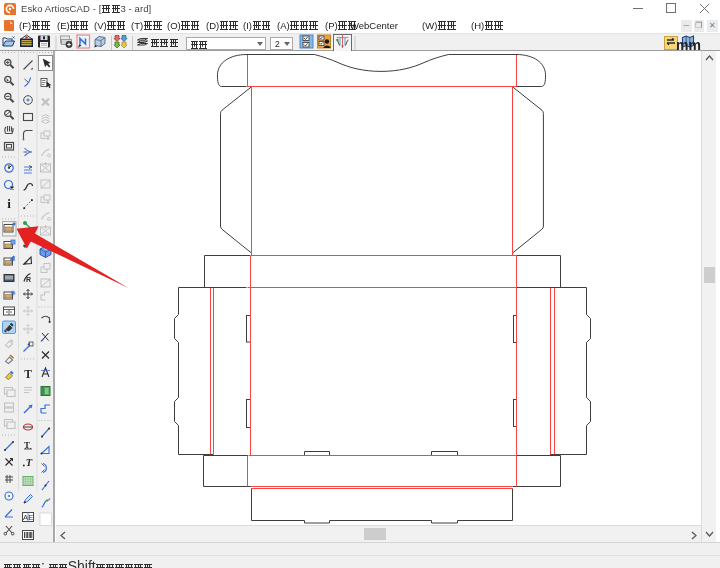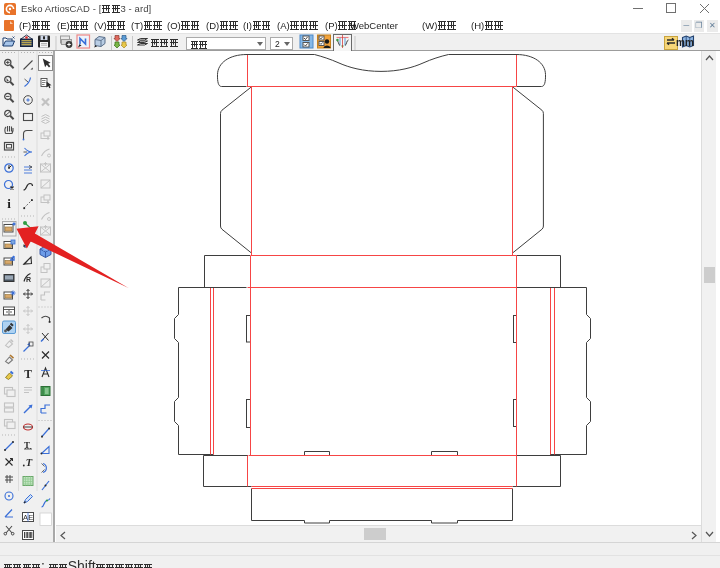--- a/index.html
+++ b/index.html
@@ -168,21 +168,21 @@
       </svg>
     <div class="combo" style="left:186px;width:80px;">
         <span style="position:absolute;left:3px;top:1.5px"><span class="cj sm"></span><span class="cj sm"></span></span>
         <span class="arr"></span>
       </div>
     <div class="combo" style="left:270px;width:23px;">
         <span style="position:absolute;left:4px;top:1px">2</span>
         <span class="arr"></span>
       </div>
     <div style="position:absolute;left:150px;top:3px;font-size:9.5px;color:#111"><span class="cj"></span><span class="cj"></span><span class="cj"></span></div>
-    <div style="position:absolute;left:676px;top:3px;font-size:10px;color:#222;font-weight:bold;">mm</div>
+    <div style="position:absolute;left:676px;top:3px;font-size:14px;color:#222;font-weight:bold;">mm</div>
   </div>
   <div id="main">
     <div id="lefttools"><svg id="ltsvg" width="55" height="491">
           <line x1="18.5" y1="0" x2="18.5" y2="440" stroke="#dcdcdc" stroke-width="1"></line>
           <line x1="37.0" y1="0" x2="37.0" y2="440" stroke="#dcdcdc" stroke-width="1"></line>
           <line x1="2" y1="1.5" x2="16" y2="1.5" stroke="#b5b5b5" stroke-width="1" stroke-dasharray="1 2"></line>
           <line x1="21" y1="1.5" x2="35" y2="1.5" stroke="#b5b5b5" stroke-width="1" stroke-dasharray="1 2"></line>
           <line x1="39" y1="1.5" x2="52" y2="1.5" stroke="#b5b5b5" stroke-width="1" stroke-dasharray="1 2"></line>
           <rect x="38.5" y="4.5" width="14" height="15" fill="#fdfdfd" stroke="#8a8a8a" stroke-width="1"></rect>
           <rect x="2.5" y="170.5" width="13.5" height="14.5" fill="none" stroke="#aaa" stroke-width="1"></rect>

